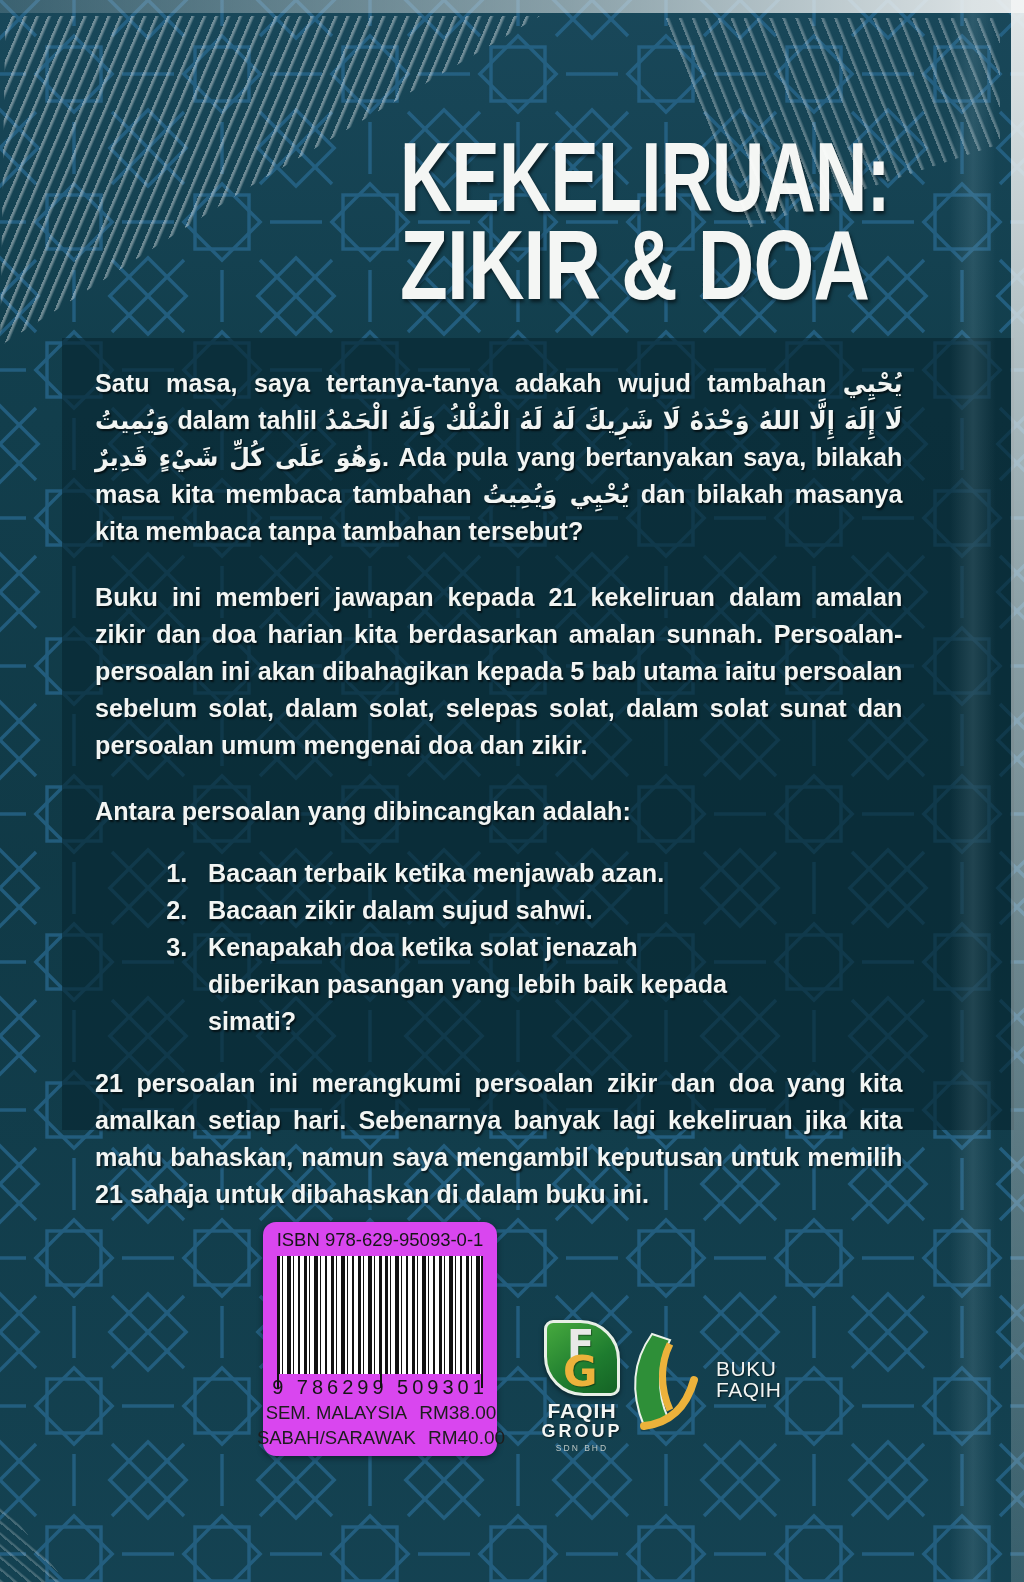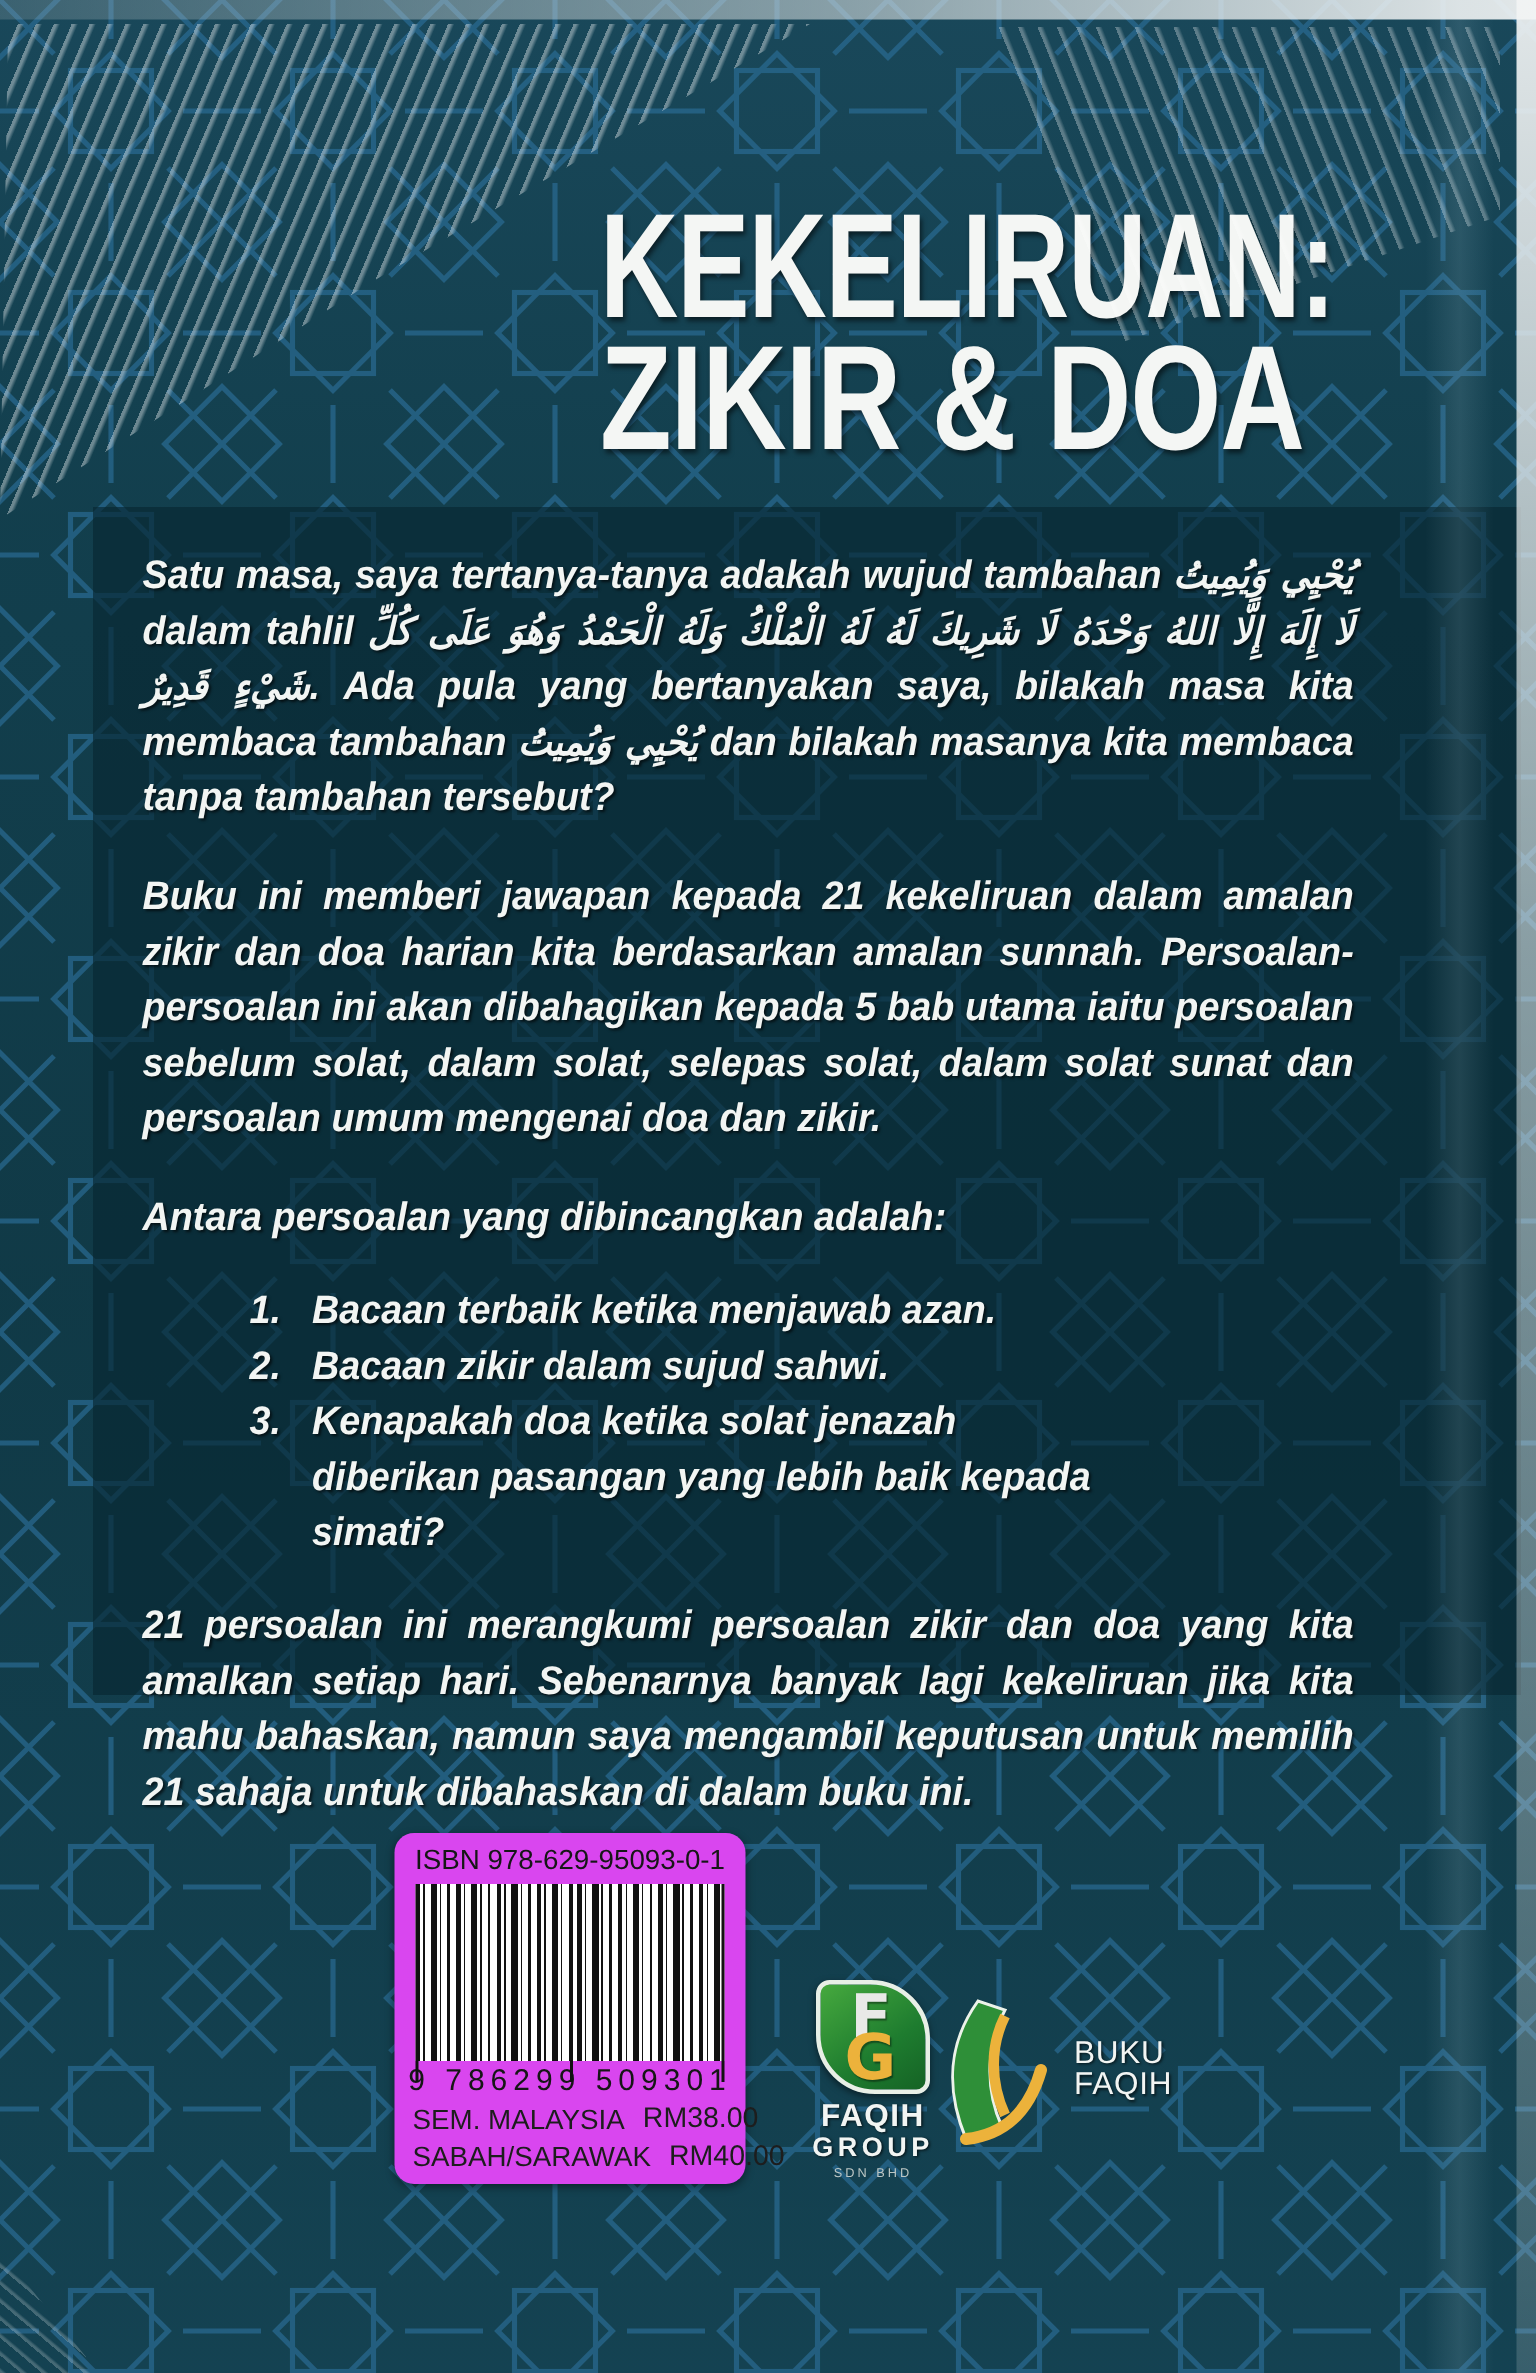--- a/index.html
+++ b/index.html
@@ -9,21 +9,21 @@
     font-family:"Liberation Sans",sans-serif;
   }
   
   .tint{position:absolute;inset:0;z-index:1;
     background:linear-gradient(180deg,rgba(42,92,120,.30) 0%,rgba(20,60,76,.12) 22%,rgba(0,10,14,.10) 55%,rgba(30,80,104,.18) 100%);}
   .bg-pattern{position:absolute;inset:0;z-index:2;opacity:.8;}
   
   .text-panel{
     position:absolute;z-index:4;left:62px;top:338px;width:952px;height:792px;
     background:rgba(8,40,50,.66);
-    box-sizing:border-box;padding:27px 0 0 33px;font-style:italic;
+    box-sizing:border-box;padding:27px 0 0 33px;
   }
   .panel-inner{width:850px;transform:scaleX(.95);transform-origin:left top;}
   .body-par{
     margin:0 0 29px 0;color:#f2f5f3;font-weight:bold;font-size:26.5px;line-height:37px;
     text-align:justify;text-shadow:1.5px 1.5px 2px rgba(0,0,0,.65);
   }
   .arabic{font-family:"DejaVu Sans",sans-serif;font-weight:bold;font-size:25px;direction:rtl;unicode-bidi:embed;}
   .list-heading{margin:0 0 25px 0;text-align:left;}
   ol.qlist{margin:0 0 25px 0;padding:0;list-style:none;}
   ol.qlist li{
@@ -62,21 +62,21 @@
     background:repeating-linear-gradient(90deg,
       #111 0 3px,#fff 3px 5px,#111 5px 6px,#fff 6px 10px,
       #111 10px 14px,#fff 14px 16px,#111 16px 17px,#fff 17px 21px,
       #111 21px 23px,#fff 23px 27px);
   }
   .guard{position:absolute;top:0;width:2px;height:132px;background:#111;}
   .guard.g1{left:0;} .guard.g2{left:50%;} .guard.g3{right:0;}
   .bars-digits{
     margin:2px 2px 0 2px;color:#161616;font-size:20px;letter-spacing:4px;text-align:center;white-space:nowrap;
   }
-  .price-row{display:flex;justify-content:space-between;margin:3px 4px 0 6px;color:#1d1d1d;font-size:18.5px;white-space:nowrap;gap:12px;}
+  .price-row{display:flex;justify-content:center;margin:3px 4px 0 6px;color:#1d1d1d;font-size:18.5px;white-space:nowrap;gap:12px;}
   .price-row .amt{font-size:19px;}
   
   .fg-logo{position:absolute;z-index:5;left:527px;top:1320px;width:110px;text-align:center;}
   .fg-mark{
     position:relative;width:76px;height:76px;margin:0 auto;
     background:linear-gradient(145deg,#46a93e,#1e7c2f 60%,#156325);
     border:3px solid #e8efe6;border-radius:12% 52% 12% 52%;
     box-shadow:0 2px 5px rgba(0,0,0,.5);box-sizing:border-box;
   }
   .fg-f{position:absolute;left:20px;top:2px;color:#e9e9e7;font-weight:bold;font-size:40px;line-height:40px;font-family:"DejaVu Sans",sans-serif;text-shadow:1px 1px 1px rgba(0,0,0,.4);}

